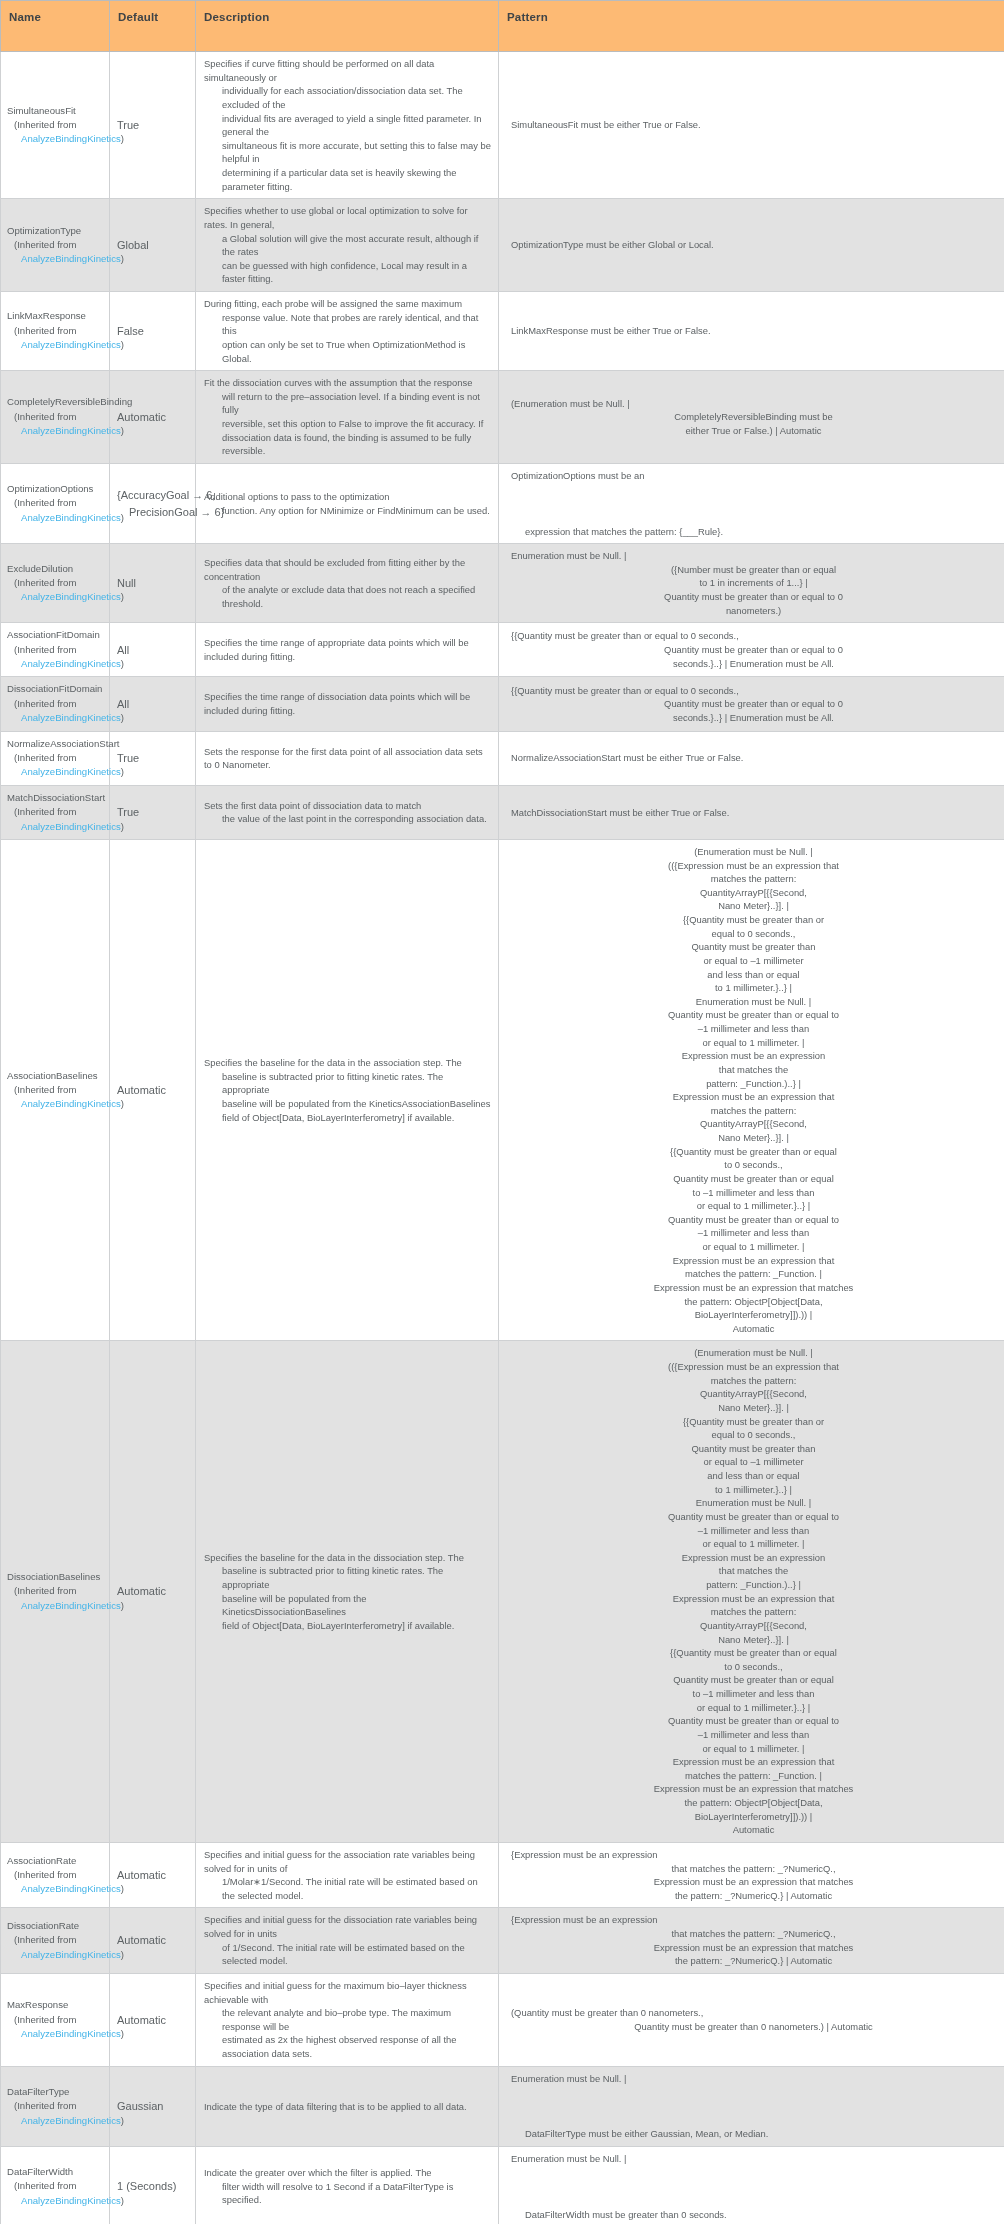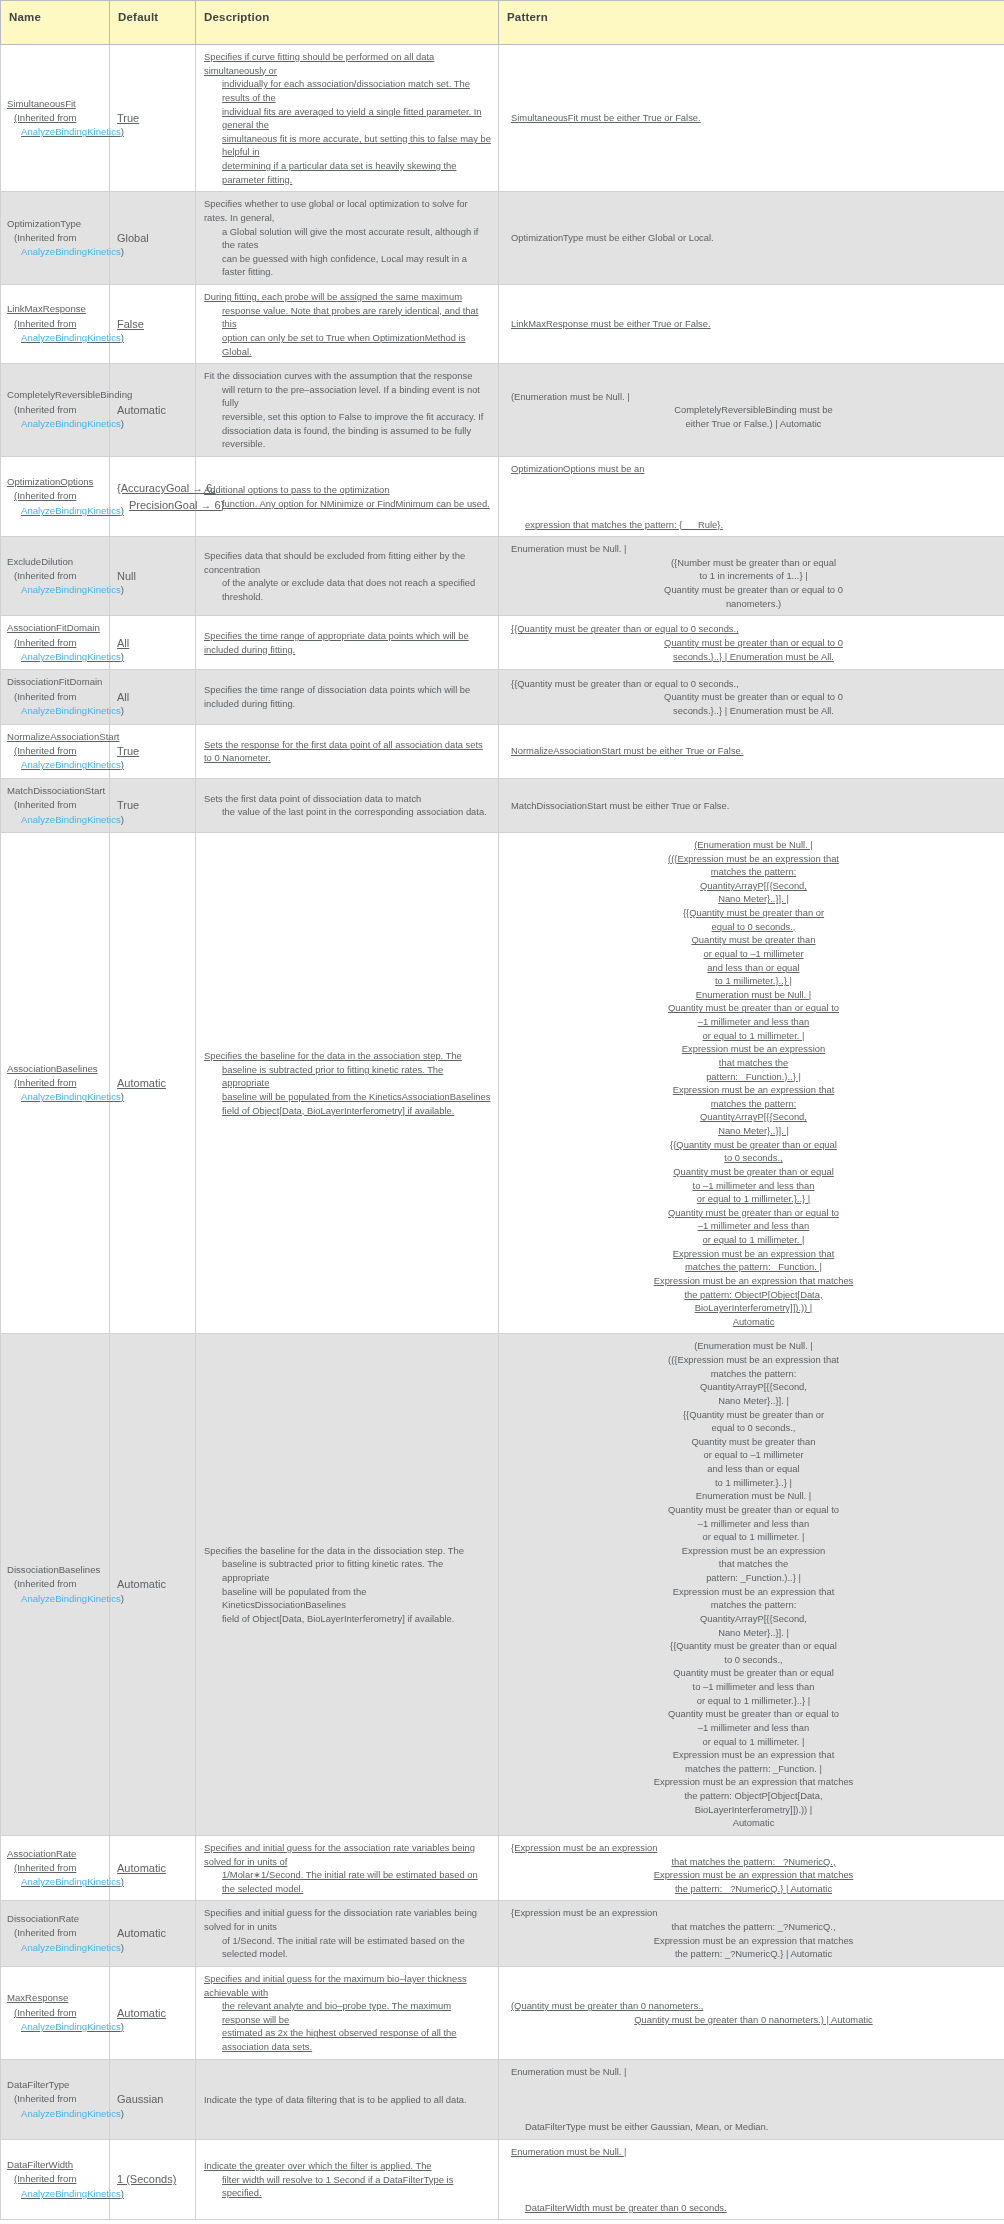--- a/index.html
+++ b/index.html
@@ -18,42 +18,42 @@
     width: 1004px;
     table-layout: fixed;
     border: 1px solid #b9bcbe;
   }
   table.opt-table col.c-name    { width: 109px; }
   table.opt-table col.c-default { width: 86px; }
   table.opt-table col.c-desc    { width: 303px; }
   table.opt-table col.c-pattern { width: 506px; }
 
   thead th {
-    background: #fef9c3;
+    background: #fdba74;
     border: 1px solid #b9bcbe;
     border-top: none;
     text-align: left;
     vertical-align: middle;
     font-size: 11.5px;
     font-weight: bold;
     color: #3f4447;
-    padding: 6px 8px 17px 8px;
+    padding: 6px 8px 24px 8px;
     height: 20px;
     letter-spacing: .2px;
   }
 
   tbody td {
     border: 1px solid #cfd1d3;
     vertical-align: middle;
     font-size: 9.4px;
     line-height: 1.45;
     color: #5d6265;
     padding: 5px 7px;
   }
-  tbody tr.odd  td { background: #ffffff; text-decoration: underline; }
+  tbody tr.odd  td { background: #ffffff; }
   tbody tr.even td { background: #e2e2e2; }
 
   td.name-cell {
     font-size: 9.6px;
     line-height: 1.5;
     padding-left: 6px;
   }
   .name-main { display: block; white-space: nowrap; }
   .name-inh  { display: block; padding-left: 7px; white-space: nowrap; }
   .name-inh2 { display: block; padding-left: 14px; white-space: nowrap; text-align: center; }
@@ -100,21 +100,21 @@
         <td class="name-cell">
           <span class="name-main">SimultaneousFit</span>
           <span class="name-inh">(Inherited from</span>
           <span class="name-inh2"><a class="inh-link">AnalyzeBindingKinetics</a>)</span>
         </td>
         <td class="default-cell">
           <span class="def-l1">True</span>
         </td>
         <td class="desc-cell">
           <span class="desc-l">Specifies if curve fitting should be performed on all data simultaneously or</span>
-          <span class="desc-i">individually for each association/dissociation match set. The results of the</span>
+          <span class="desc-i">individually for each association/dissociation data set. The excluded of the</span>
           <span class="desc-i">individual fits are averaged to yield a single fitted parameter. In general the</span>
           <span class="desc-i">simultaneous fit is more accurate, but setting this to false may be helpful in</span>
           <span class="desc-i">determining if a particular data set is heavily skewing the parameter fitting.</span>
         </td>
         <td class="pattern-cell">
           <span class="pat-line pat-l">SimultaneousFit must be either True or False.</span>
         </td>
       </tr>
       <tr class="even">
         <td class="name-cell">

